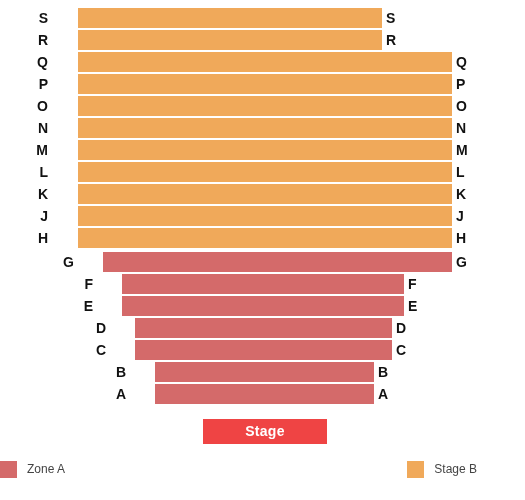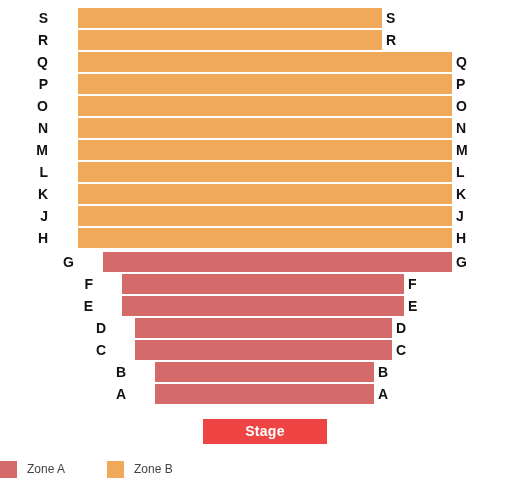--- a/index.html
+++ b/index.html
@@ -52,21 +52,21 @@
     line-height: 25px;
     text-align: center;
     letter-spacing: 0.3px;
   }
   #legend {
     position: absolute;
     left: 0;
     top: 461px;
     width: 477px;
     display: flex;
-    justify-content: flex-start;
+    justify-content: space-between;
     align-items: center;
     gap: 42px;
   }
   .legend-item {
     display: flex;
     align-items: center;
     gap: 10px;
   }
   .legend-swatch {
     width: 17px;
@@ -142,16 +142,16 @@
 
   <div id="stage" style="background: #ef4444; color: rgb(255, 255, 255);">Stage</div>
 
   <div id="legend">
       <div class="legend-item">
         <span class="legend-swatch" style="background: rgb(212, 106, 106);"></span>
         <span class="legend-text" style="color: rgb(68, 68, 68);">Zone A</span>
       </div>
       <div class="legend-item">
         <span class="legend-swatch" style="background: rgb(240, 169, 90);"></span>
-        <span class="legend-text" style="color: rgb(68, 68, 68);">Zone B</span>
+        <span class="legend-text" style="color: rgb(68, 68, 68);">Stage B</span>
       </div>
     </div>
 </div>
 
 </body></html>

